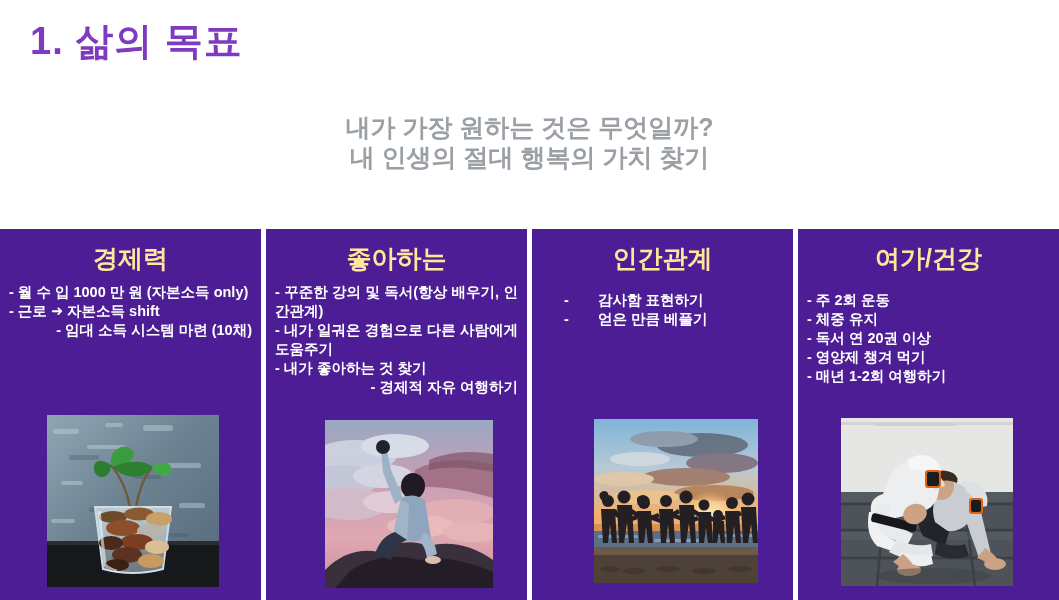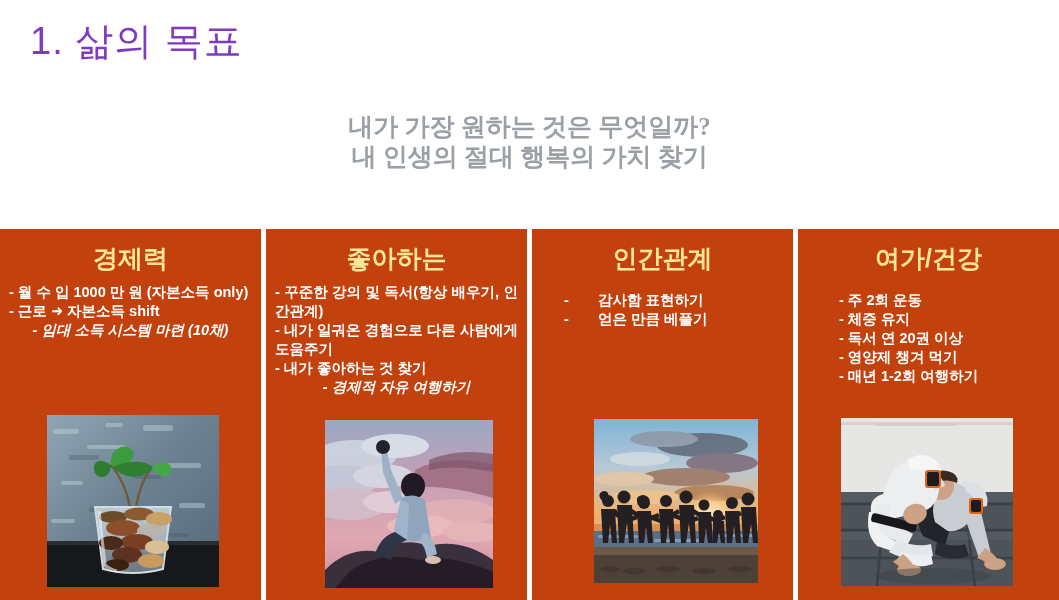--- a/index.html
+++ b/index.html
@@ -14,55 +14,54 @@
     overflow: hidden;
     font-family: "Liberation Sans", "DejaVu Sans", sans-serif;
   }
 
   
   #slide-title {
     position: absolute;
     left: 30px;
     top: 16px;
     font-size: 38px;
-    font-weight: 400;
+    font-weight: 700;
     color: #7E3BBF;
     letter-spacing: 1px;
     white-space: nowrap;
   }
 
   
   #subtitle {
     position: absolute;
     left: 0;
     top: 112px;
     width: 1059px;
     text-align: center;
     color: #9AA0A6;
     font-size: 25px;
     font-weight: bold;
     line-height: 30px;
-    font-family: Liberation Serif, serif;
   }
   #subtitle .sub-line { display: block; }
 
   
   #cards {
     position: absolute;
     left: 0;
     top: 229px;
     width: 1059px;
     height: 371px;
     display: flex;
     gap: 5px;
   }
   .card {
     position: relative;
     flex: 1 1 0;
-    background: #c2410c;
+    background: #4c1d95;
     overflow: hidden;
   }
   .card-title {
     margin-top: 14px;
     text-align: center;
     color: #FFE699;
     font-size: 25px;
     font-weight: bold;
     line-height: 30px;
   }
@@ -79,23 +78,23 @@
     display: block;
     padding-left: 34px;
     text-indent: -34px;
   }
   .card-body.hanging .bline .dash {
     display: inline-block;
     width: 34px;
     text-indent: 0;
   }
   .card-body.plain .bline { display: block; }
-  .card-body.plain .bline:last-child { text-align: center; font-style: italic; }
+  .card-body.plain .bline:last-child { text-align: right; }
   .card-body.tight { text-align: left; }
-  .card-body.tight .bline { display: block; margin-left: 32px; }
+  .card-body.tight .bline { display: block; }
 
   
   .photo {
     position: absolute;
     border: 0;
     overflow: hidden;
   }
   .photo svg { display: block; }
 
   #photo-money  { left: 47px;  top: 415px; width: 172px; height: 172px; }

